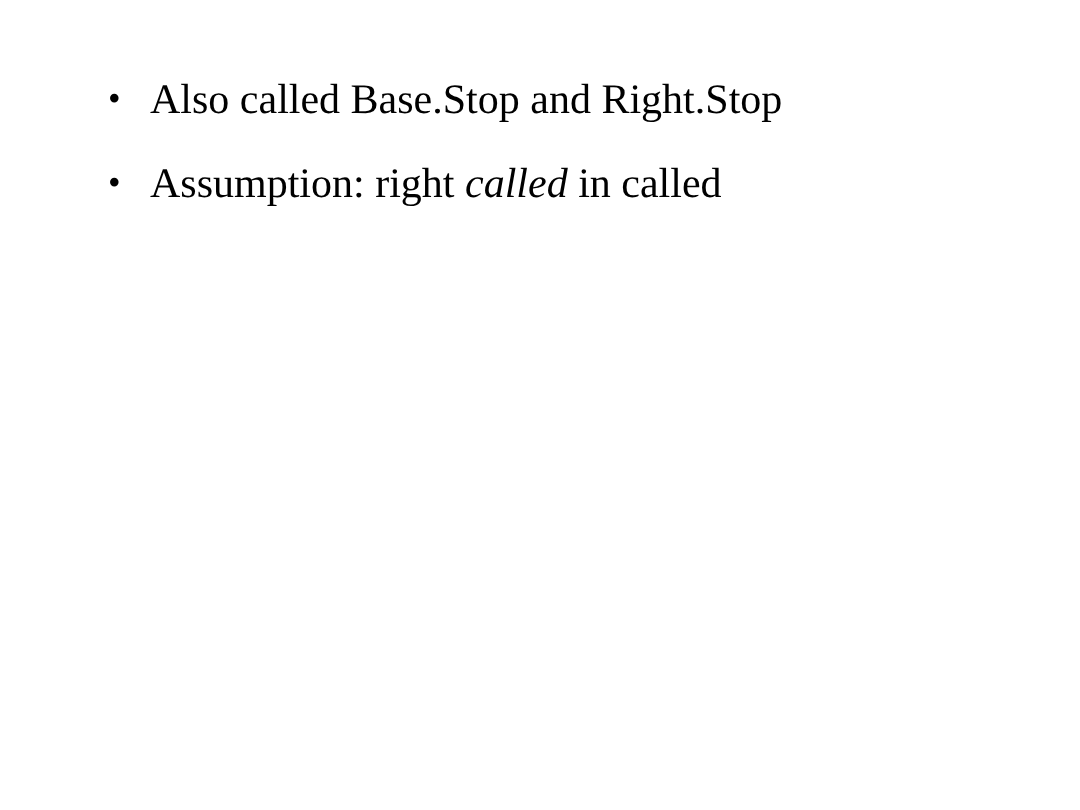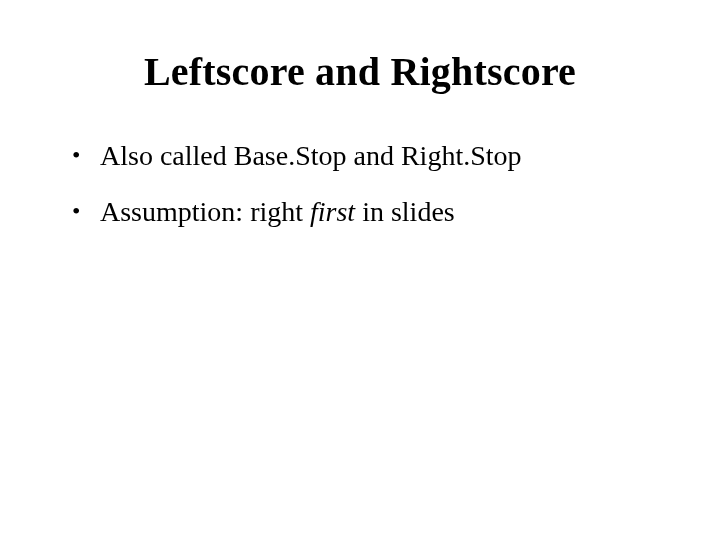--- a/index.html
+++ b/index.html
@@ -8,22 +8,21 @@
   .title { font-size: 40px; font-weight: bold; text-align: center; margin-bottom: 42px; letter-spacing: 0.2px; }
   ul.bullets { list-style: none; padding-left: 12px; }
   ul.bullets li { position: relative; font-size: 28px; line-height: 1.35; padding-left: 28px; margin-bottom: 18px; }
   ul.bullets li::before { content: "•"; position: absolute; left: 0; top: 0; font-size: 24px; line-height: 1.5; }
   .italic { font-style: italic; }
 </style>
 </head>
 <body>
 
 <div class="slide">
-  <h1 class="title">Leftscore and Rightscore</h1>
   <ul class="bullets">
     <li>
       <span>Also called Base.Stop and Right.Stop</span>
     </li>
     <li>
-      <span>Assumption: right </span><span class="italic">first</span><span> in slides</span>
+      <span>Assumption: right </span><span class="italic">called</span><span> in called</span>
     </li>
   </ul>
 </div>
 
 </body></html>

